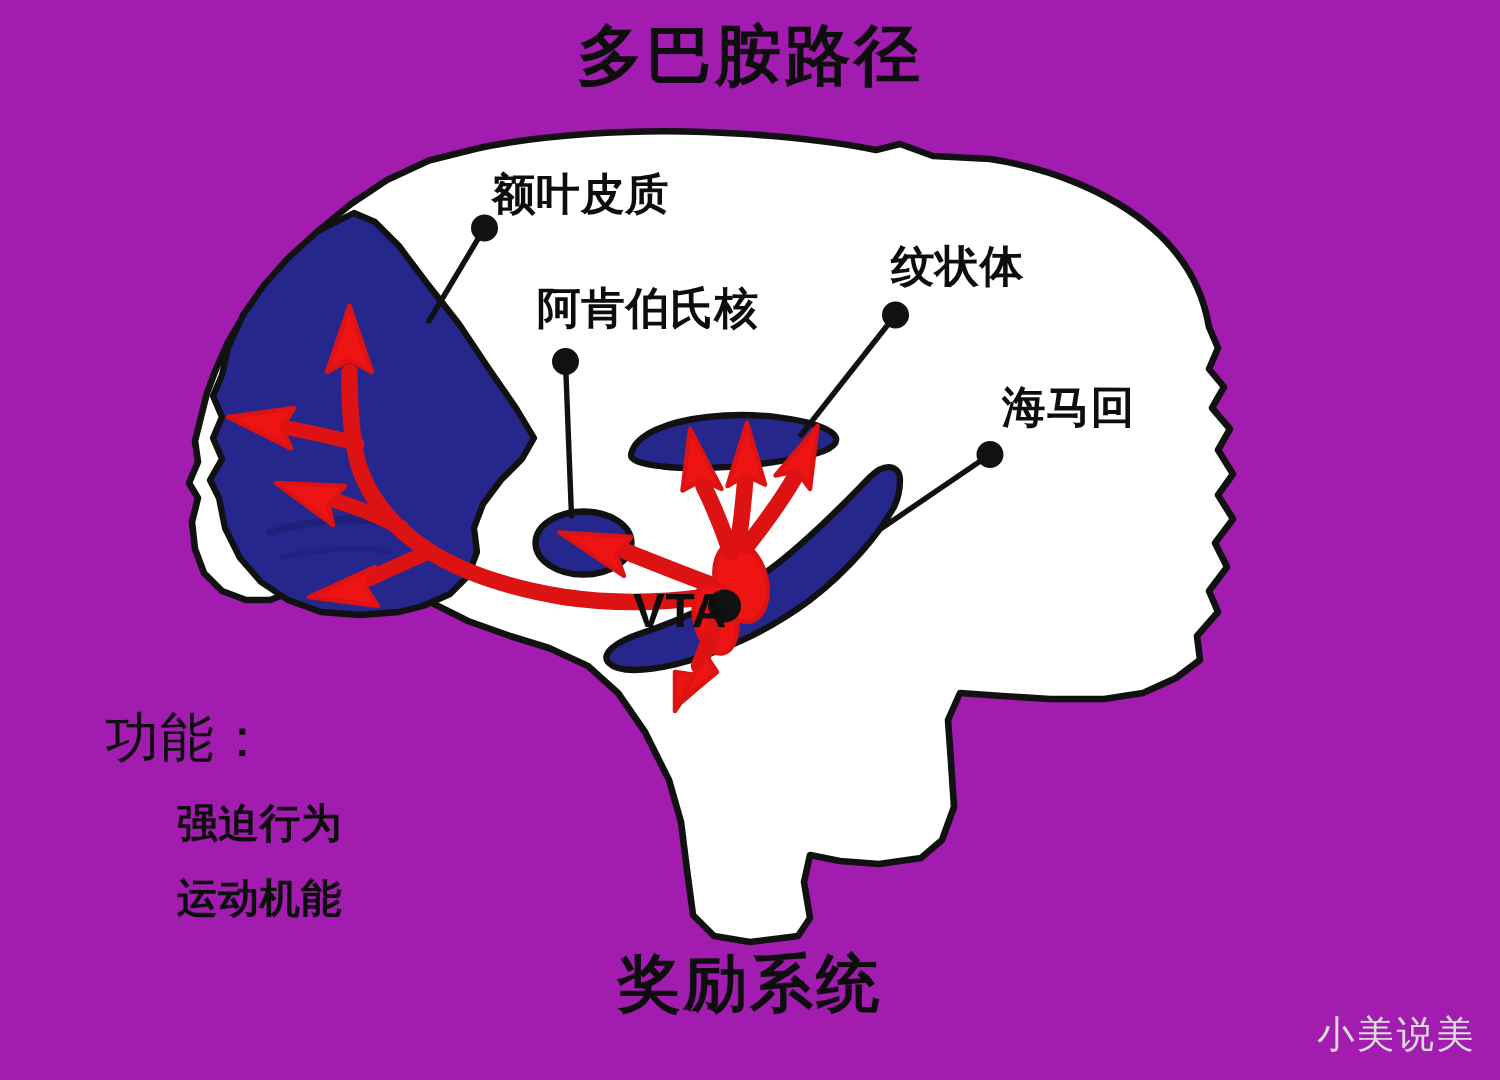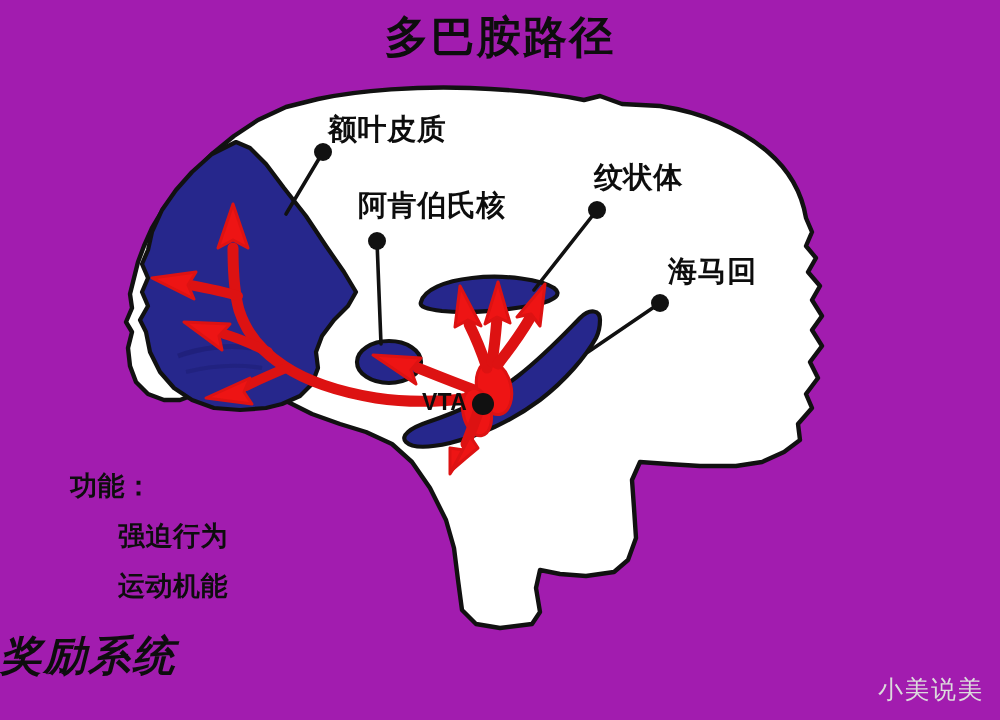--- a/index.html
+++ b/index.html
@@ -37,53 +37,52 @@
     font-size: 44px;
     letter-spacing: 0.05em;
   }
   #label-frontal-cortex { left: 328px; top: 110px; font-size: 29px; }
   #label-nucleus-accumbens { left: 358px; top: 186px; font-size: 29px; }
   #label-striatum { left: 594px; top: 158px; font-size: 29px; }
   #label-hippocampus { left: 668px; top: 252px; font-size: 29px; text-align: right; }
   #label-vta {
     left: 422px;
     top: 389px;
-    font-size: 23px;
+    font-size: 32px;
     font-family: "Liberation Sans", "DejaVu Sans", sans-serif;
     font-weight: 700;
     letter-spacing: 0.01em;
   }
   #functions-block {
     position: absolute;
     left: 70px;
     top: 468px;
   }
   #functions-heading {
-    font-size: 27px;
-    font-weight: 700;
+    font-size: 36px;
+    font-weight: 400;
     color: #0d0d0d;
     letter-spacing: 0.02em;
   }
   .function-item {
     font-size: 27px;
     font-weight: 700;
     color: #0d0d0d;
     margin-left: 48px;
     margin-top: 14px;
     letter-spacing: 0.02em;
     white-space: nowrap;
   }
   #caption-reward-system {
     left: 0;
     top: 628px;
     width: 1000px;
-    text-align: left;
+    text-align: center;
     font-size: 42px;
     letter-spacing: 0.05em;
-    font-style: italic;
   }
   #watermark {
     position: absolute;
     right: 16px;
     bottom: 14px;
     font-size: 25px;
     color: #dcdcdc;
     font-weight: 400;
     letter-spacing: 0.06em;
     white-space: nowrap;

